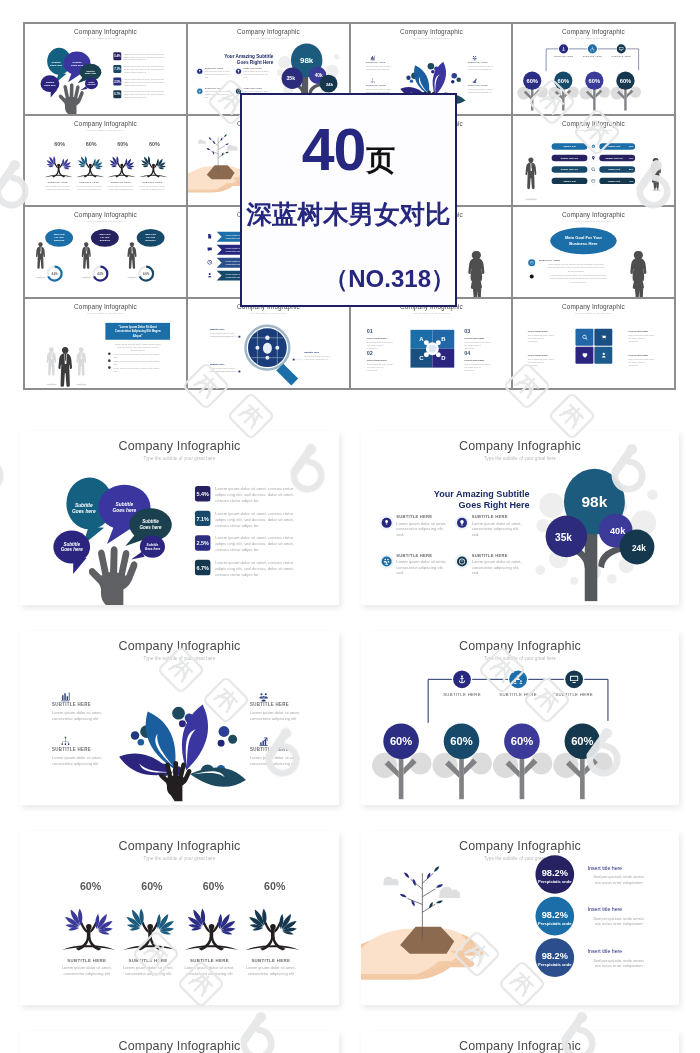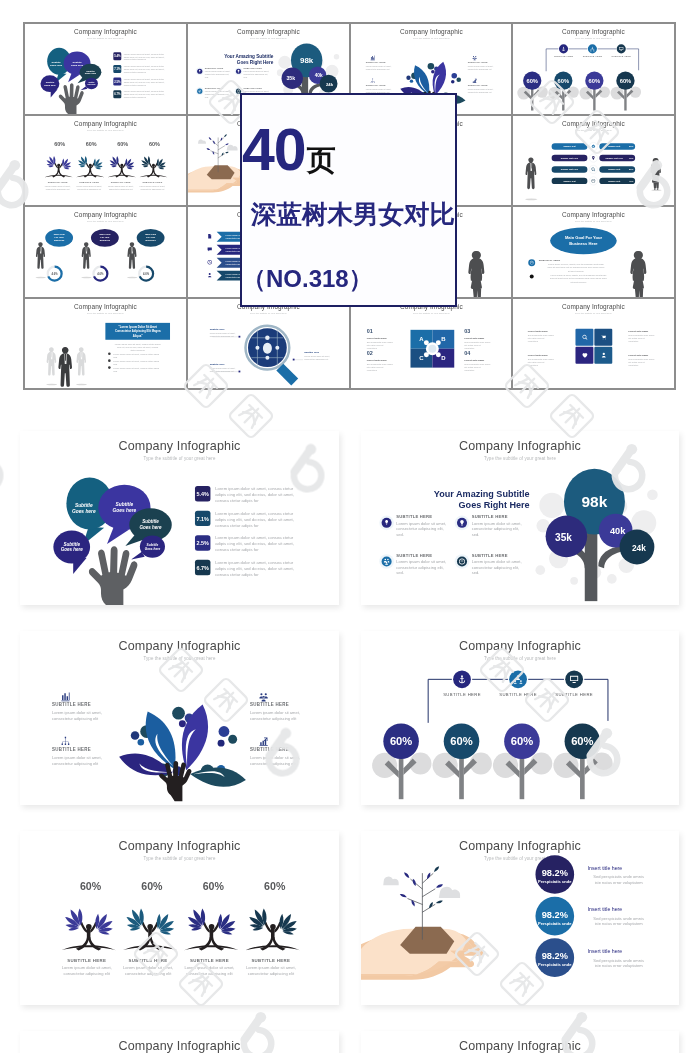--- a/index.html
+++ b/index.html
@@ -20,29 +20,29 @@
   .slide.c1{left:361px;width:318px;}
   .slide.r0{top:431px;height:174px;}
   .slide.r1{top:631px;height:174px;}
   .slide.r2{top:831px;height:174px;}
   .slide.r3{top:1031px;height:174px;}
 
   
   .overlay{position:absolute;left:240px;top:93px;width:217px;height:214px;
     background:#fdfdff;border:2.5px solid #1d1f62;box-sizing:border-box;z-index:120;}
   .ov-top{position:absolute;left:0;right:0;top:28px;height:50px;
-     display:flex;align-items:flex-end;}
+     display:flex;align-items:flex-end;justify-content:center;}
   .ov-num{font-size:59px;font-weight:bold;letter-spacing:-1px;line-height:0.76;
      color:#26277e;font-family:"Liberation Sans",sans-serif;display:inline-block;}
   .ov-unit{font-size:29px;font-weight:bold;line-height:0.82;margin-left:1px;color:#111;
      display:inline-block;}
   .ov-cn{position:absolute;left:0;right:0;font-size:25.5px;font-weight:bold;letter-spacing:0px;
-     line-height:1;text-align:right;color:#26277e;top:107px;}
+     line-height:1;text-align:center;color:#26277e;top:107px;}
   .ov-cn2{color:#111;top:139px;}
-  .ov-no{position:absolute;left:0;right:0;top:168px;text-align:left;
+  .ov-no{position:absolute;left:0;right:0;top:168px;text-align:right;
      font-size:24px;font-weight:bold;color:#26277e;letter-spacing:0px;}
 
   
   .wm{position:absolute;inset:0;pointer-events:none;z-index:90;opacity:1;}
 
   
   svg text{font-family:"Liberation Sans",sans-serif;}
   .sl-title{font-size:13px;fill:#4a4a4a;letter-spacing:.15px;font-weight:300;}
   .sl-sub{font-size:4.6px;fill:#b6b8ba;letter-spacing:.1px;}
   .bub{fill:#fff;font-weight:bold;font-style:italic;}

